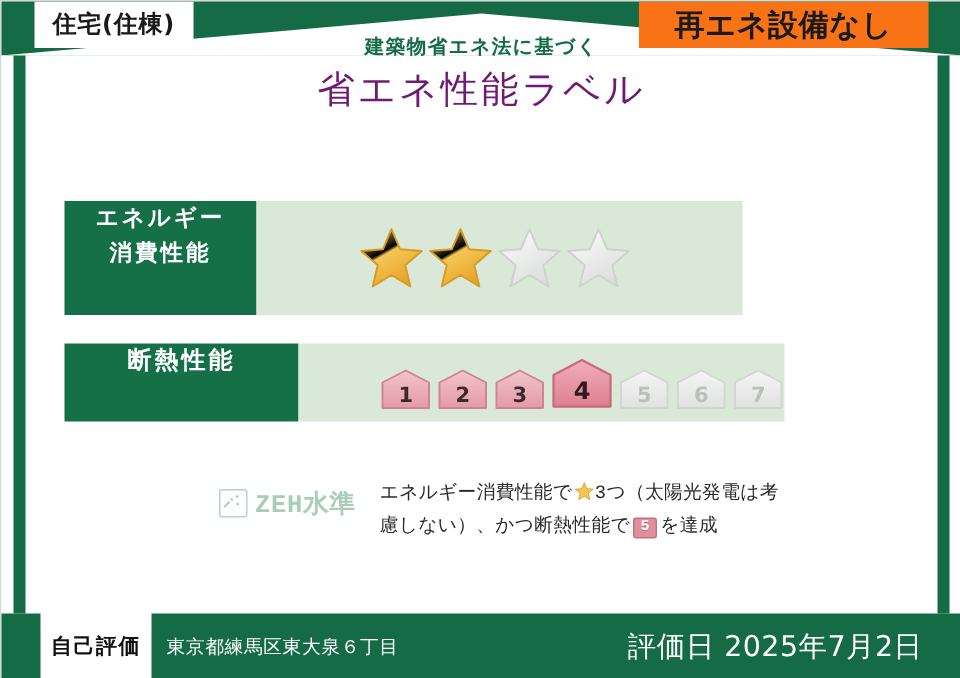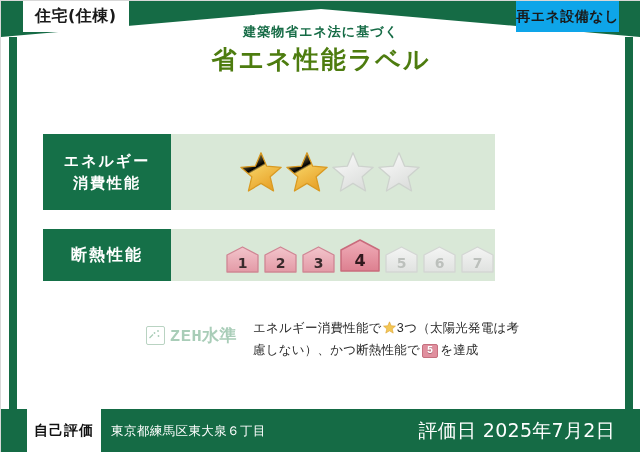--- a/index.html
+++ b/index.html
@@ -42,24 +42,24 @@
     letter-spacing: 0.5px;
     display: flex;
     align-items: center;
     justify-content: center;
     z-index: 3;
   }
   .badge-renewable {
     position: absolute;
     right: 22px; top: 0px;
     height: 31px;
-    padding: 0 0;
-    background: #0ea5e9;
+    padding: 0 24px;
+    background: #f97316;
     color: #1a1a1a;
-    font-size: 14px;
+    font-size: 20px;
     font-weight: bold;
     letter-spacing: 0.5px;
     display: flex;
     align-items: center;
     justify-content: center;
     z-index: 3;
   }
 
   
   .body-panel {
@@ -86,49 +86,49 @@
   }
   .title-sub {
     font-size: 13px;
     font-weight: bold;
     color: #156b45;
     letter-spacing: 1px;
     line-height: 1.4;
   }
   .title-main {
     font-size: 25px;
-    font-weight: bold;
-    color: #4d7c0f;
+    font-weight: normal;
+    color: #701a75;
     letter-spacing: 2px;
     line-height: 1.35;
     margin-top: 2px;
   }
 
   
   .perf-row {
     position: absolute;
     display: flex;
     align-items: stretch;
   }
   .row-energy { left: 42px; top: 133px; width: 452px; height: 76px; }
   .row-insul  { left: 42px; top: 228px; width: 452px; height: 52px; }
 
   .row-label {
     background: #157048;
     color: #ffffff;
     display: flex;
     flex-direction: column;
     align-items: center;
-    justify-content: center;
+    justify-content: flex-start;
     font-weight: bold;
     letter-spacing: 2px;
     flex-shrink: 0;
   }
   .row-energy .row-label { width: 128px; font-size: 15px; line-height: 1.5; }
-  .row-insul  .row-label { width: 128px; font-size: 16px; line-height: 1.4; }
+  .row-insul  .row-label { width: 156px; font-size: 16px; line-height: 1.4; }
 
   .row-content {
     flex: 1;
     background: #d9e8d7;
     display: flex;
     align-items: center;
     padding-left: 16px;
   }
 
   

